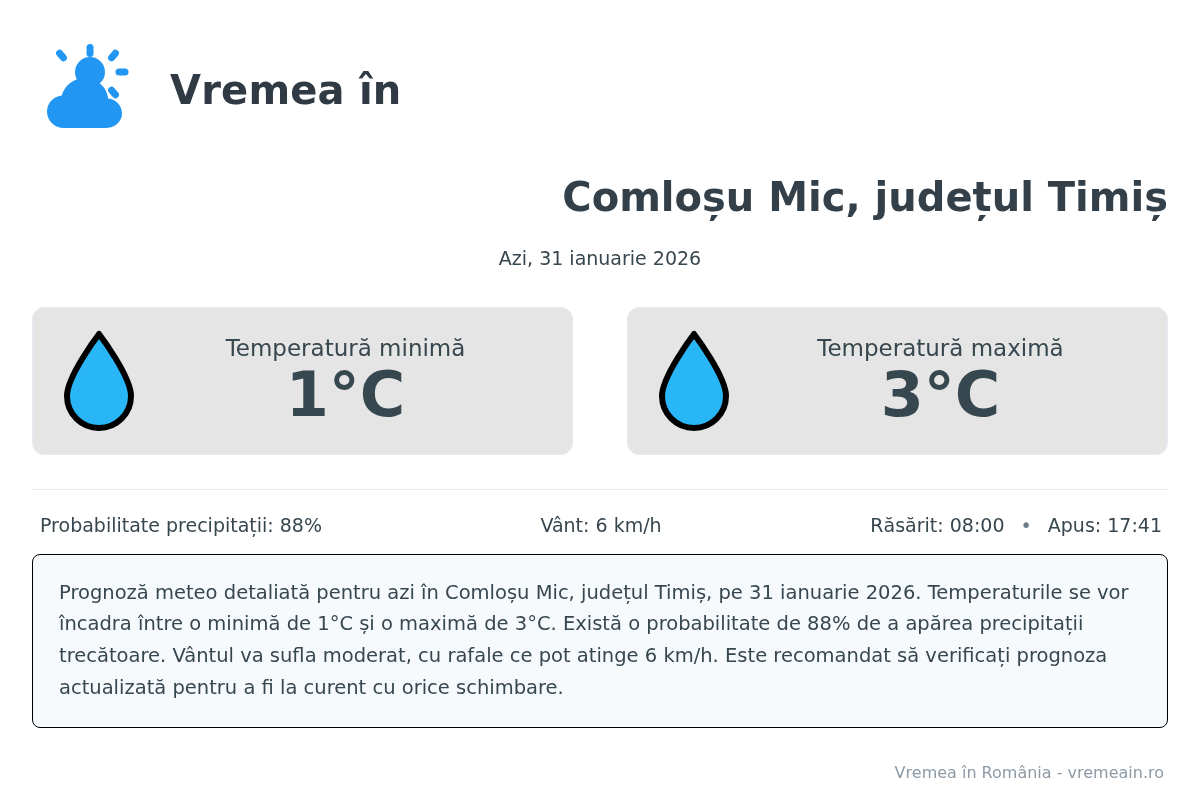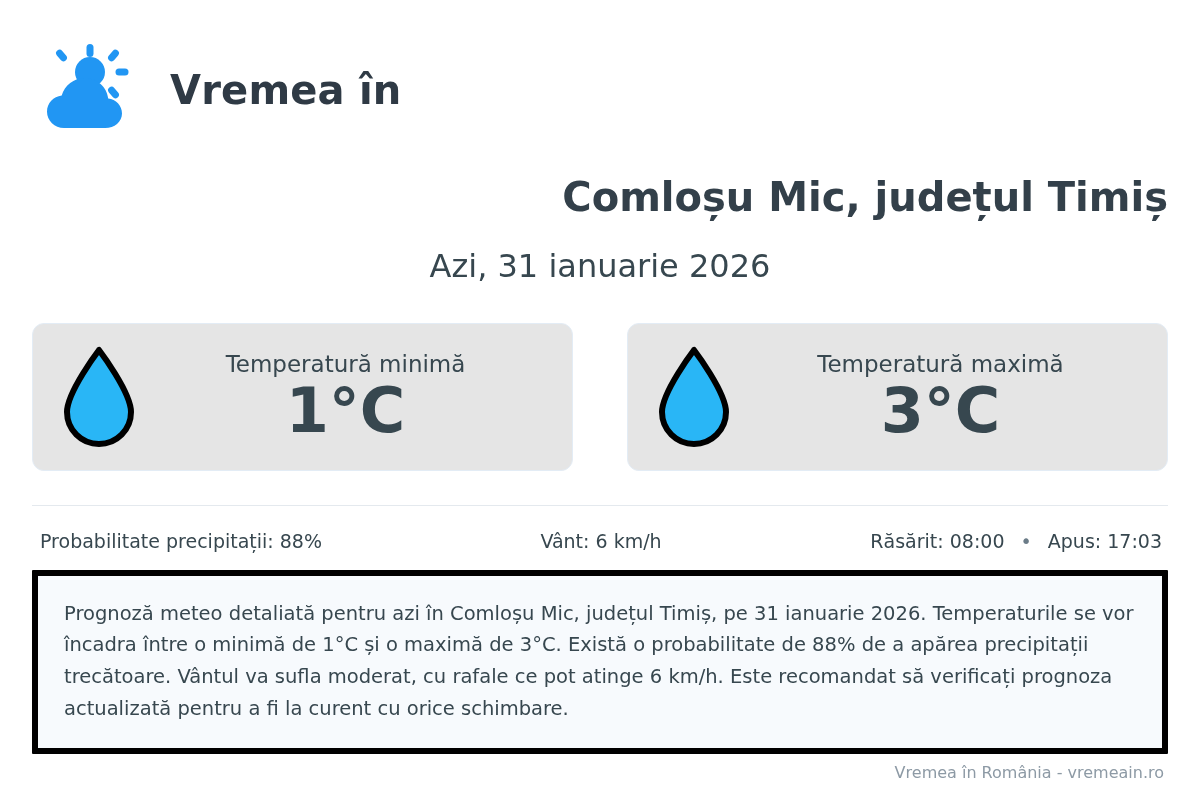--- a/index.html
+++ b/index.html
@@ -47,21 +47,21 @@
   
   .location {
     text-align: right;
     font-size: 40px;
     font-weight: bold;
     color: #33404a;
     margin-top: 38px;
   }
   .date {
     text-align: center;
-    font-size: 32px;
+    font-size: 19px;
     color: #37474f;
     margin-top: 22px;
     font-weight: normal;
   }
 
   
   .cards {
     display: flex;
     gap: 54px;
     margin-top: 38px;
@@ -113,22 +113,22 @@
   }
   .stat-left  { flex: 1 1 0; text-align: left; padding-left: 8px; }
   .stat-mid   { flex: 1 1 0; text-align: center; }
   .stat-right { flex: 1 1 0; text-align: right; padding-right: 6px; }
   .dot-sep { padding: 0 10px; color: #6b7c88; }
 
   
   .desc {
     margin-top: 18px;
     background: #f7fafd;
-    border: 6px solid #000000;
-    border-radius: 1px;
+    border: 1px solid #000000;
+    border-radius: 8px;
     padding: 22px 26px 24px 26px;
     font-size: 19.5px;
     line-height: 1.62;
     color: #37474f;
   }
 
   
   .footer {
     position: absolute;
     right: 36px;
@@ -191,21 +191,21 @@
     </div>
 
   </div>
 
   <div class="stats">
     <div class="stat-left">Probabilitate precipitații: 88%</div>
     <div class="stat-mid">Vânt: 6 km/h</div>
     <div class="stat-right">
       <span>Răsărit: 08:00</span>
       <span class="dot-sep">•</span>
-      <span>Apus: 17:03</span>
+      <span>Apus: 17:41</span>
     </div>
   </div>
 
   <div class="desc">Prognoză meteo detaliată pentru azi în Comloșu Mic, județul Timiș, pe 31 ianuarie 2026. Temperaturile se vor încadra între o minimă de 1°C și o maximă de 3°C. Există o probabilitate de 88% de a apărea precipitații trecătoare. Vântul va sufla moderat, cu rafale ce pot atinge 6 km/h. Este recomandat să verificați prognoza actualizată pentru a fi la curent cu orice schimbare.</div>
 
   <div class="footer">Vremea în România - vremeain.ro</div>
 
 </div>
 
 </body></html>

